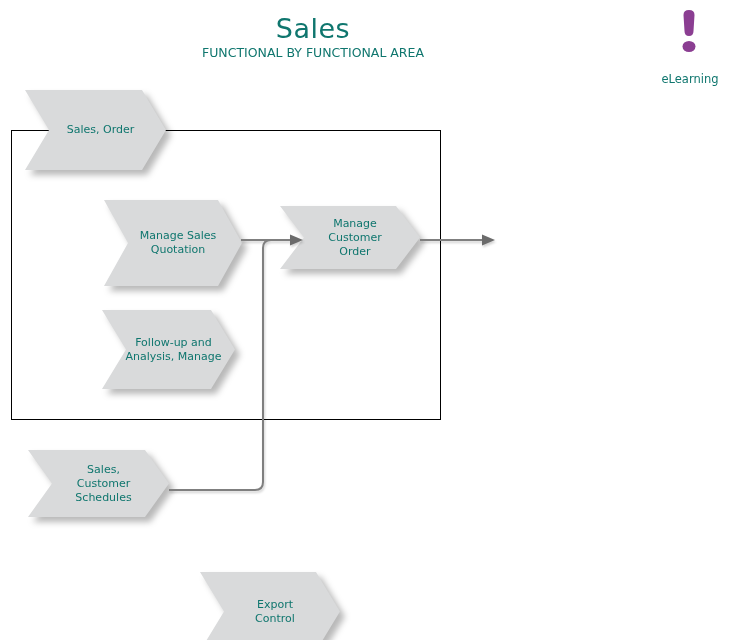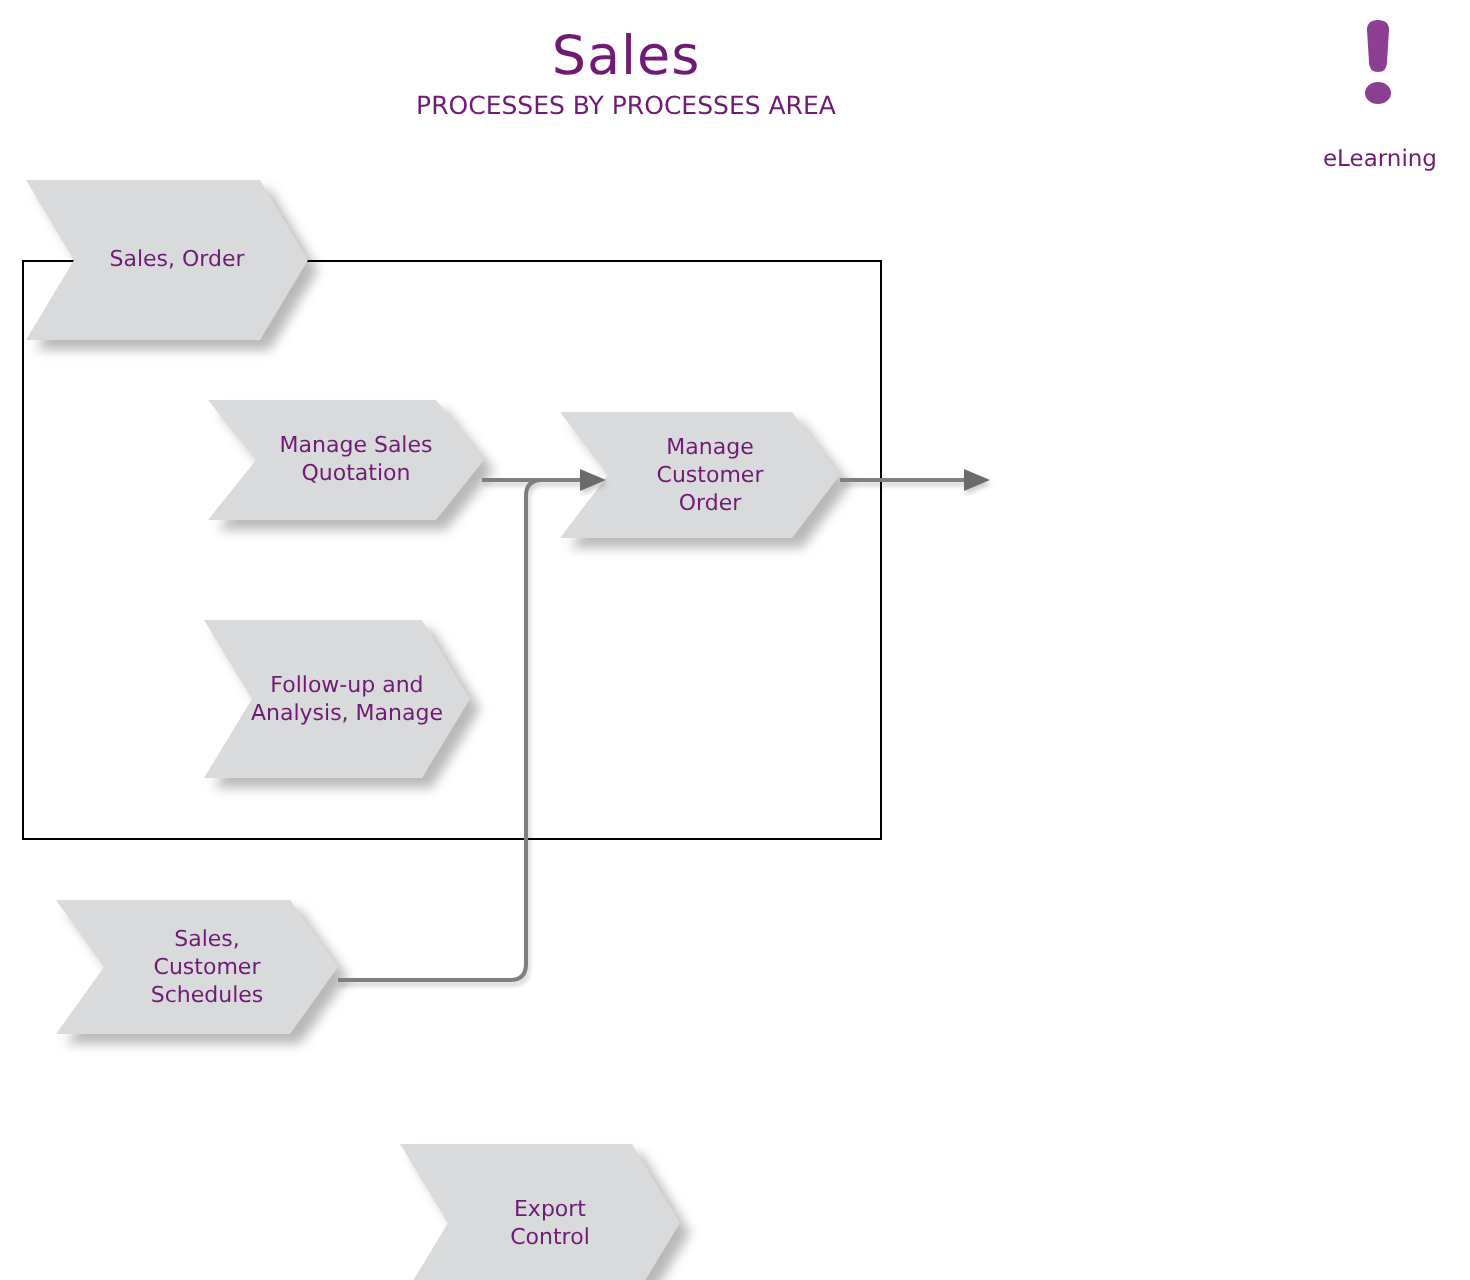--- a/index.html
+++ b/index.html
@@ -1,18 +1,18 @@
 <!DOCTYPE html>
 <html><head>
 <meta charset="utf-8">
 <style>
   html,body { margin:0; padding:0; background:#ffffff; }
   .canvas {
     position:relative; width:735px; height:640px; background:#ffffff;
-    font-family:"DejaVu Sans","Liberation Sans",sans-serif; color:#701a75;
+    font-family:"DejaVu Sans","Liberation Sans",sans-serif; color:#0f766e;
     overflow:hidden;
   }
 
   
   .title-block { position:absolute; top:13px; left:113px; width:400px; text-align:center; }
   .title-main { font-size:27px; line-height:31px; font-weight:normal; letter-spacing:0.5px; }
   .title-sub  { font-size:12.5px; line-height:15px; margin-top:1px; }
 
   
   .logo { position:absolute; left:661px; top:8px; width:58px; text-align:center; }
@@ -43,42 +43,42 @@
     filter:drop-shadow(1px 2px 1px rgba(0,0,0,0.18));
   }
 </style>
 </head>
 <body>
 
 <div class="canvas">
 
   <div class="title-block">
     <div class="title-main">Sales</div>
-    <div class="title-sub">PROCESSES BY PROCESSES AREA</div>
+    <div class="title-sub">FUNCTIONAL BY FUNCTIONAL AREA</div>
   </div>
 
   <div class="logo">
     <svg width="58" height="46" viewBox="0 0 58 46">
       <g fill="#8B3E92">
         <path d="M22.5 7 Q22.5 2 28 2 Q33.5 2 33.5 7 L32.5 23 Q32.5 28 28 28 Q23.5 28 23.5 23 Z"></path>
         <ellipse cx="28" cy="38.5" rx="6.5" ry="5.5"></ellipse>
       </g>
     </svg>
     <div class="logo-label">eLearning</div>
   </div>
 
   <div class="group-box"></div>
 
-  <div class="shape" style="left:13px;top:90px;width:141px;height:80px">
+  <div class="shape" style="left:25px;top:90px;width:141px;height:80px">
     <div class="chev">
       <span class="lbl">Sales, Order</span>
     </div>
   </div>
 
-  <div class="shape" style="left:104px;top:200px;width:138px;height:60px">
+  <div class="shape" style="left:104px;top:200px;width:138px;height:86px">
     <div class="chev">
       <span class="lbl">Manage Sales
 Quotation</span>
     </div>
   </div>
 
   <div class="shape" style="left:280px;top:206px;width:140px;height:63px">
     <div class="chev">
       <span class="lbl">Manage
 Customer

